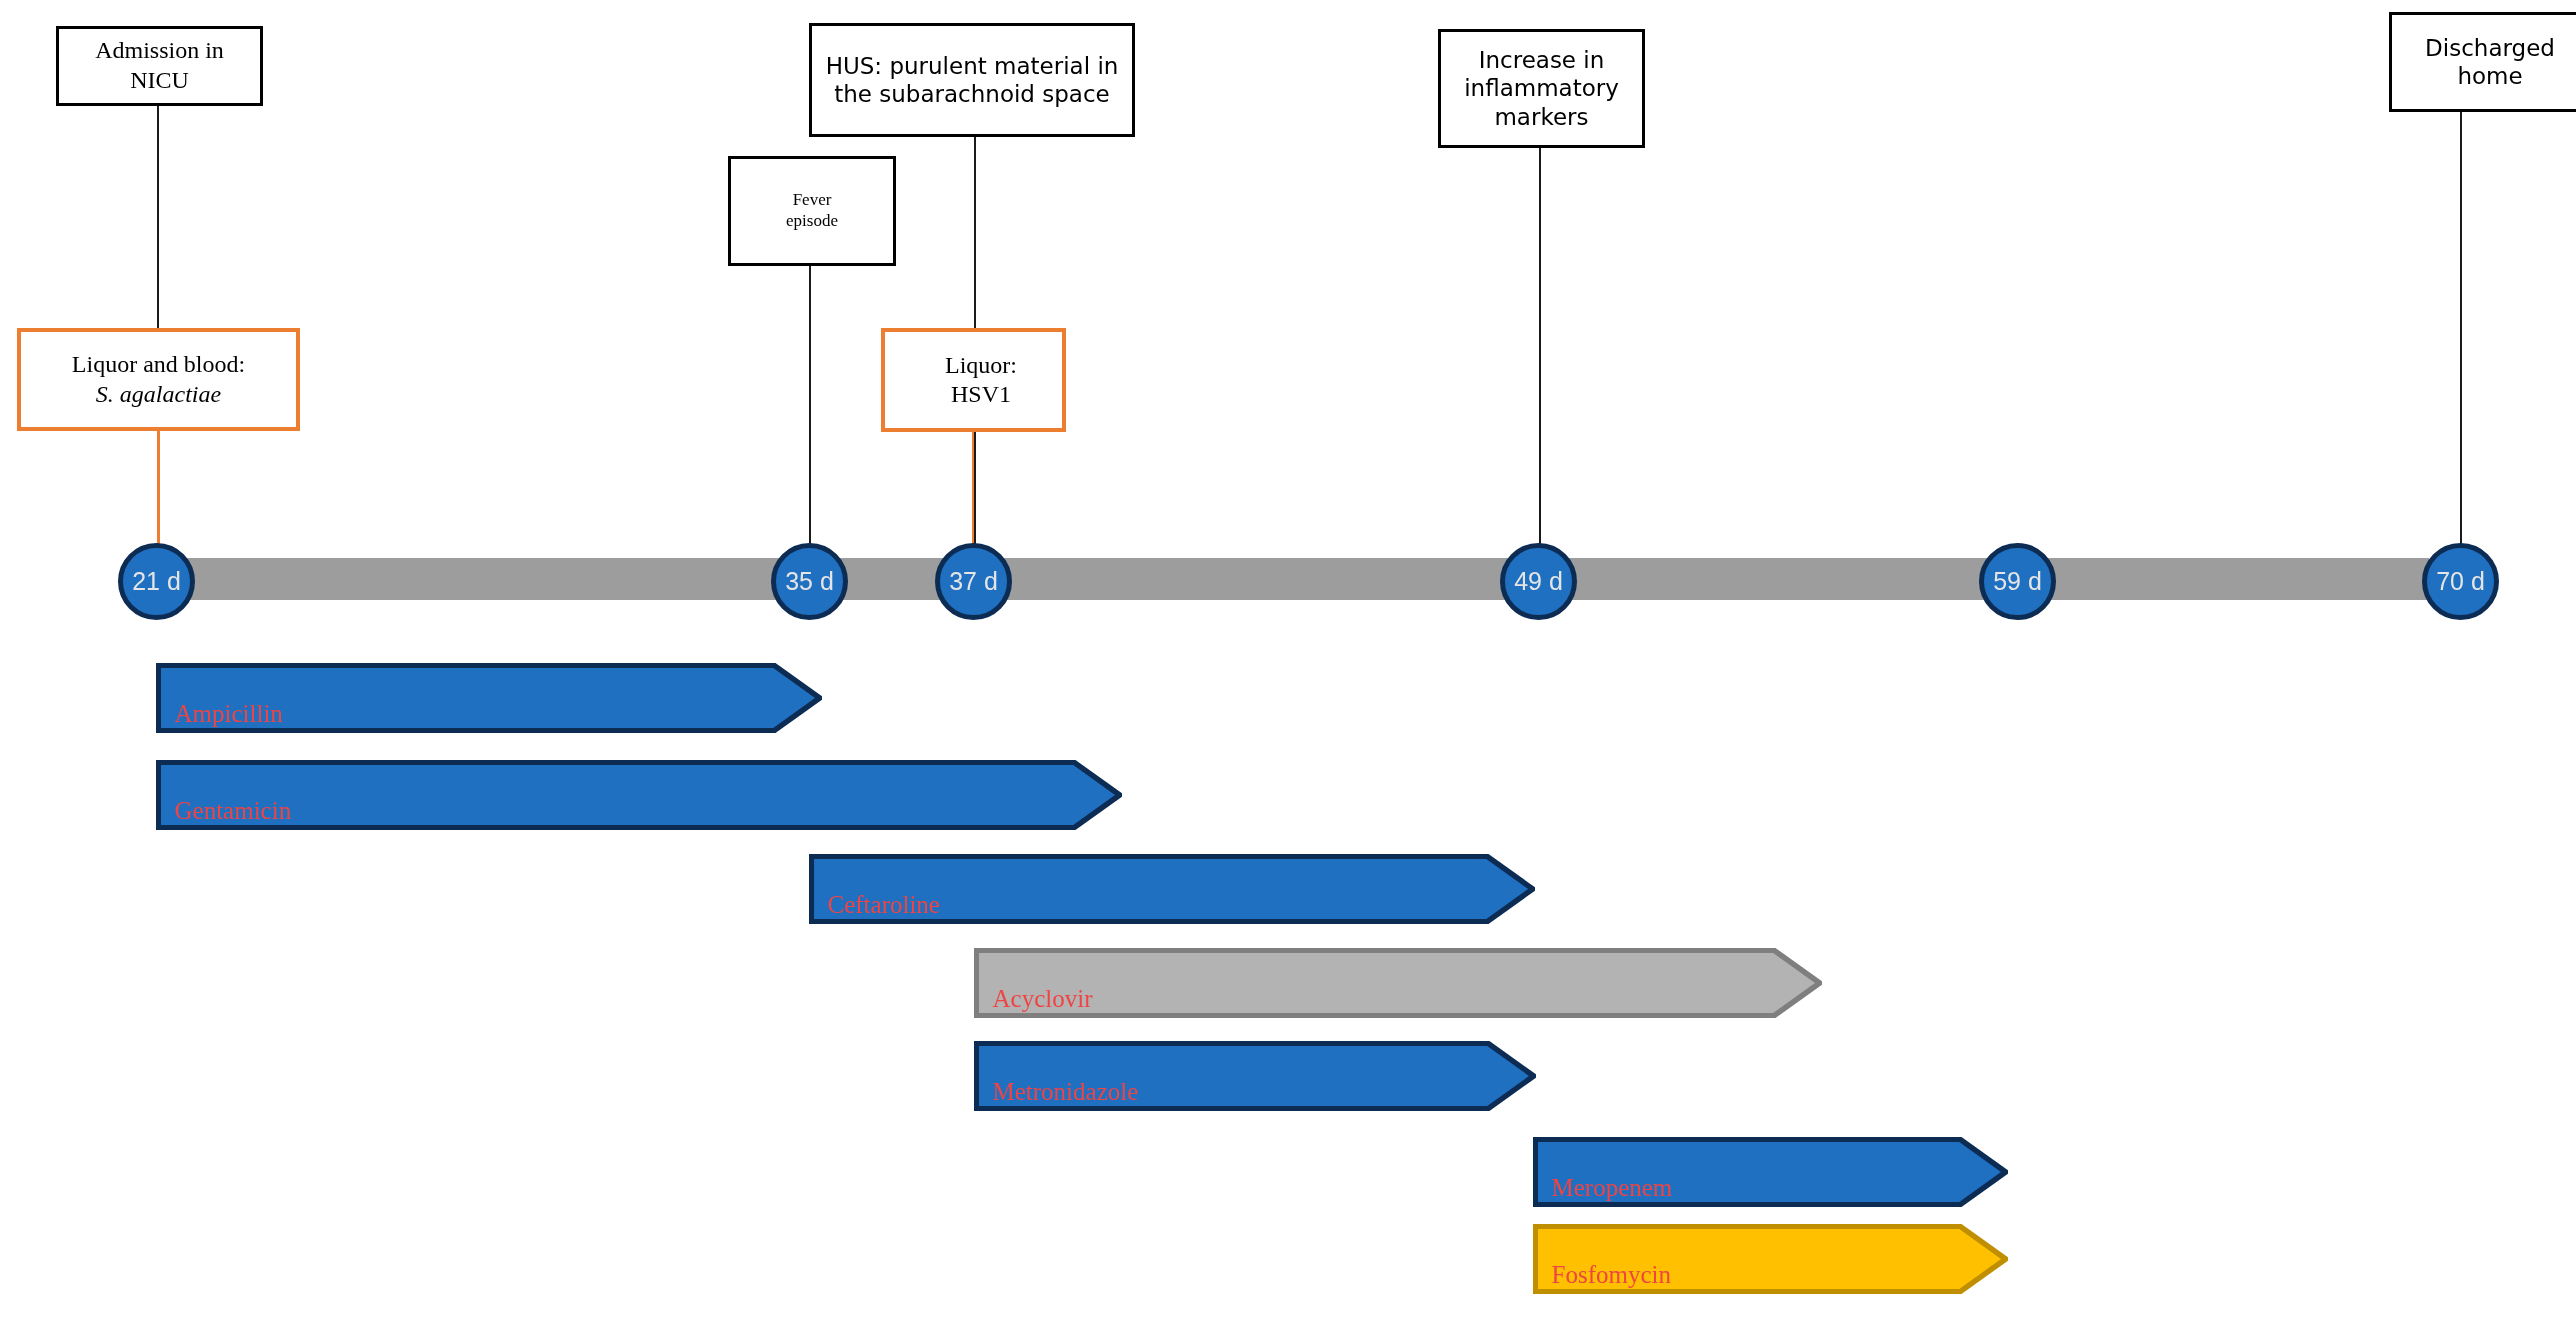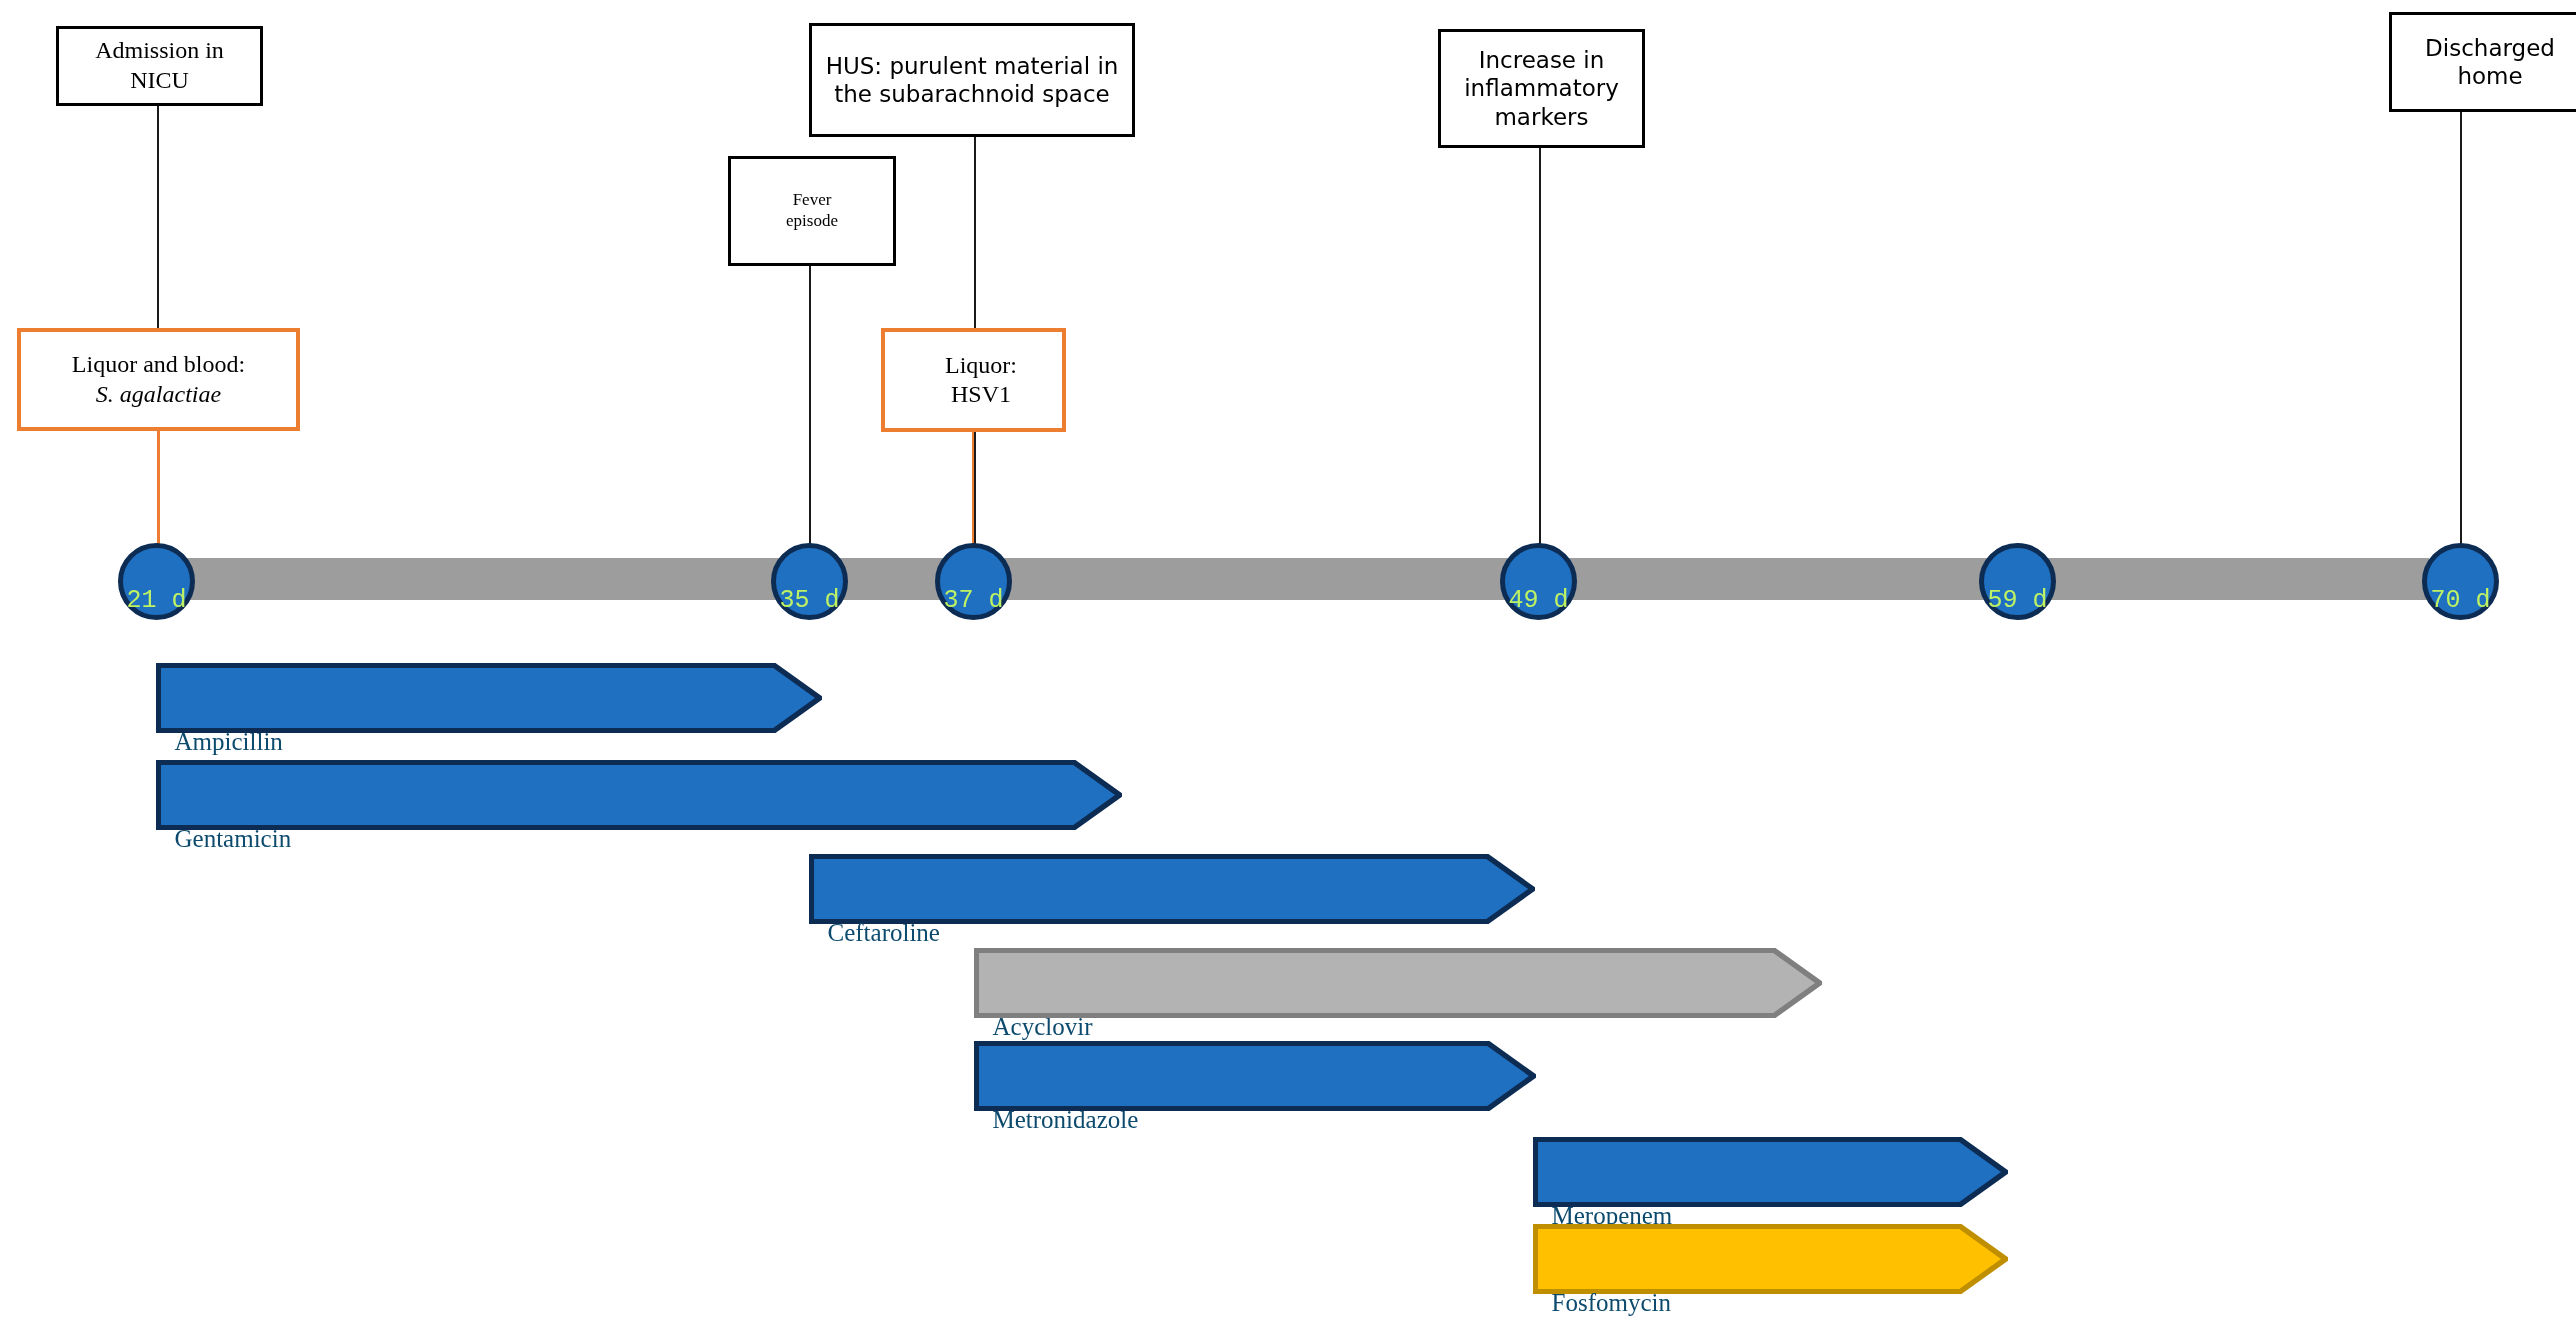--- a/index.html
+++ b/index.html
@@ -22,30 +22,30 @@
 
   
   .conn{position:absolute;width:0;}
   .conn.black{border-left:2.3px solid #1a1a1a;}
   .conn.orange{border-left:3.1px solid #ED7D31;}
 
   
   .tlbar{position:absolute;background:#9D9D9D;}
   .daynode{position:absolute;border-radius:50%;
            background:#1F70C1;border:5.4px solid #0D2C54;
-           box-sizing:border-box;display:flex;align-items:flex-end;
-           justify-content:center;color:#bef264;
-           font-family:Liberation Mono, monospace;}
+           box-sizing:border-box;display:flex;align-items:center;
+           justify-content:center;color:#e5e5e5;
+           font-family:Liberation Sans, sans-serif;}
 
   
   .arrowrow{position:absolute;}
   .arrow{position:absolute;left:0;top:0;width:100%;height:100%;}
-  .arrow-label{position:absolute;color:#0c4a6e;
+  .arrow-label{position:absolute;color:#ef4444;
                font-family:"Liberation Serif",serif;
-               white-space:nowrap;pointer-events:none;margin-top:28px;}
+               white-space:nowrap;pointer-events:none;}
 </style>
 </head>
 <body>
 
 <div class="stage">
 
   <div class="conn black" style="left:157px;top:105px;height:226px;"></div>
   <div class="conn orange" style="left:157px;top:430px;height:116px;"></div>
 
   <div class="conn black" style="left:809px;top:266px;height:282px;"></div>

